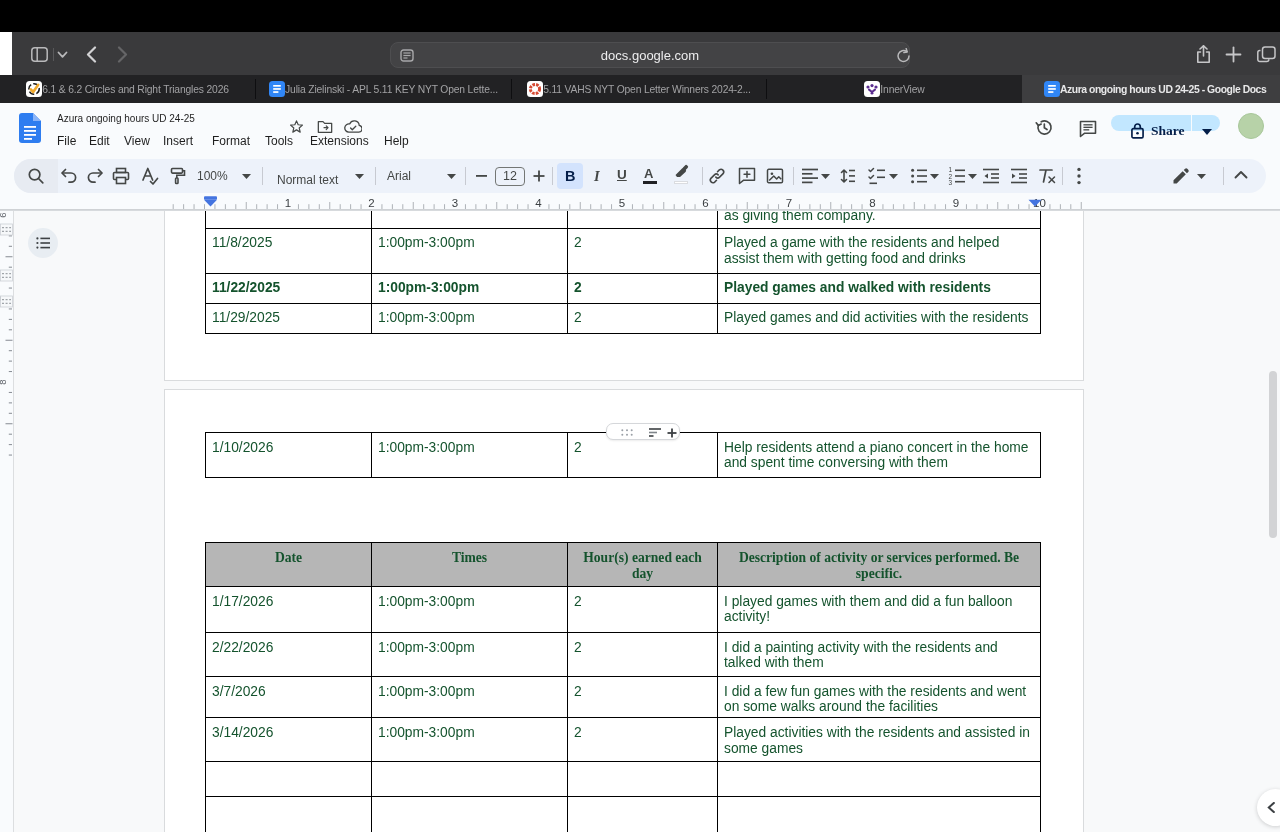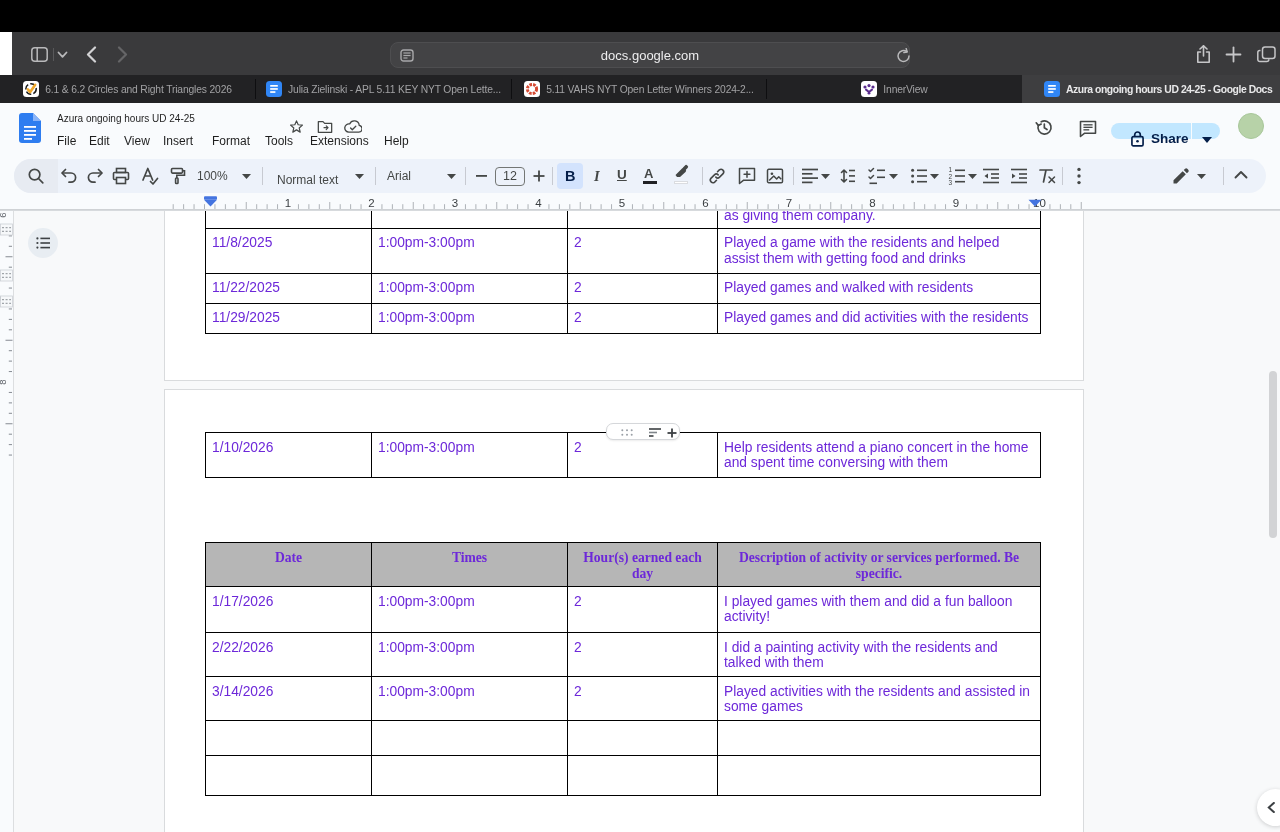--- a/index.html
+++ b/index.html
@@ -3,45 +3,45 @@
 <meta charset="utf-8">
 <style>
   * { margin:0; padding:0; box-sizing:border-box; }
   html,body { width:1280px; height:832px; overflow:hidden; }
   body { font-family:"Liberation Sans", sans-serif; position:relative; background:#fff; }
   .abs { position:absolute; }
   
   #blackbar { left:0; top:0; width:1280px; height:32px; background:#000; }
   #sftoolbar { left:0; top:32px; width:1280px; height:43px; background:#3a3a3c;margin-left:12px; }
   #tabbar { left:0; top:75px; width:1280px; height:28px; background:#222224; }
-  .tab { position:absolute; top:0; height:28px; display:flex; align-items:center; justify-content:center; gap:6px; color:#a2a2a4; font-size:10.3px; letter-spacing:-0.15px; white-space:nowrap; overflow:hidden; }
+  .tab { position:absolute; top:0; height:28px; display:flex; align-items:center; justify-content:center; gap:0; color:#a2a2a4; font-size:10.3px; letter-spacing:-0.15px; white-space:nowrap; overflow:hidden; }
   .tab.active { background:#3e3e40; color:#e4e4e5; justify-content:flex-start; padding-left:22px; }
   .tabsep { position:absolute; top:4px; height:20px; width:1px; background:#0e0e10; }
   .favicon { width:16px; height:16px; border-radius:3.5px; flex:0 0 16px; position:relative; }
   #urlbar { left:378px; top:10px; width:520px; height:26px; background:#434345; border:1px solid #4e4e50; border-radius:8px; color:#ededee; font-size:13px; display:flex; align-items:center; justify-content:center; }
   
   #docshead { left:0; top:103px; width:1280px; height:90px; background:#f9fbfd; }
   #doctitle { position:absolute; left:57px; top:10px; font-size:10px; color:#1f1f1f; }
   .menuitem { position:absolute; top:31px; font-size:12px; color:#1f1f1f; }
-  #sharebtn { position:absolute; left:1111px; top:20px; width:109px; height:16px; background:#c2e7ff; border-radius:16px; }
+  #sharebtn { position:absolute; left:1111px; top:12px; width:109px; height:16px; background:#c2e7ff; border-radius:16px;font-family:Liberation Serif, serif; }
   #avatar { position:absolute; left:1238px; top:10px; width:26px; height:26px; border-radius:50%; background:#b7d2a8; border:1px solid #a8c79a; }
   
   #toolbar { left:14px; top:159px; width:1252px; height:34px; background:#edf2fa; border-radius:17px; }
   .tbtxt { position:absolute; font-size:12px; color:#444746; }
   .tbdiv { position:absolute; top:8px; width:1px; height:18px; background:#c7cad1; }
   
   #ruler { left:0; top:193px; width:1280px; height:18px; background:#f9fbfd; }
   #canvas { left:0; top:211px; width:1280px; height:621px; background:#f8f9fa; overflow:hidden; }
   #vruler { left:0; top:211px; width:14px; height:621px; background:#f9fbfd; border-right:1px solid #dcdee0; }
   .page { position:absolute; left:164px; width:920px; background:#fff; border:1px solid #d9dbdd; }
   #page1 { top:-20px; height:190px; border-top:none; }
   #page2 { top:178px; height:500px; }
   
   table.doc { border-collapse:collapse; table-layout:fixed; position:absolute; }
-  table.doc td { border:1px solid #000; font-size:13.8px; line-height:15.9px; color:#6d28d9; vertical-align:top; padding:6.5px 5px 2px 6px; overflow:hidden; }
+  table.doc td { border:1px solid #000; font-size:13.8px; line-height:15.9px; color:#14532d; vertical-align:top; padding:6.5px 5px 2px 6px; overflow:hidden; }
   table.doc .c1 { width:166px; }
   table.doc .c2 { width:196px; }
   table.doc .c3 { width:150px; }
   table.doc .c4 { width:323px; }
   table.doc td.hdr { background:#b6b6b6; font-family:"Liberation Serif", serif; font-weight:bold; text-align:center; font-size:13.6px; line-height:16px; padding:6.5px 4px 2px 4px; }
   
   #outlinebtn { left:28px; top:228px; width:30px; height:30px; border-radius:50%; background:#e8edf2; }
   #scrollthumb { left:1269px; top:371px; width:8px; height:167px; border-radius:4.5px; background:#d2d3d5; }
   #navcircle { left:1257px; top:789px; width:37px; height:37px; border-radius:50%; background:#fff; box-shadow:0 1px 4px rgba(0,0,0,.18); }
   #tblToolbar { left:606px; top:212px; width:74px; height:17px; background:#fff; border:1px solid #d5d7da; border-radius:7px; box-shadow:0 1px 2px rgba(0,0,0,.08); }
@@ -390,21 +390,21 @@
       <td class="c2" style="border-top:none; vertical-align:bottom;"></td>
       <td class="c3" style="border-top:none; vertical-align:bottom;"></td>
       <td class="c4" style="border-top:none; vertical-align:bottom; padding-bottom:4px;">as giving them company.</td>
     </tr>
     <tr style="height:45px;">
       <td class="c1">11/8/2025</td>
       <td class="c2">1:00pm-3:00pm</td>
       <td class="c3">2</td>
       <td class="c4">Played a game with the residents and helped<br>assist them with getting food and drinks</td>
     </tr>
-    <tr style="height:30px;">
+    <tr style="height:30px;font-weight:bold;">
       <td class="c1">11/22/2025</td>
       <td class="c2">1:00pm-3:00pm</td>
       <td class="c3">2</td>
       <td class="c4">Played games and walked with residents</td>
     </tr>
     <tr style="height:30px;">
       <td class="c1">11/29/2025</td>
       <td class="c2">1:00pm-3:00pm</td>
       <td class="c3">2</td>
       <td class="c4">Played games and did activities with the residents</td>
@@ -435,20 +435,26 @@
       <td class="c1">1/17/2026</td>
       <td class="c2">1:00pm-3:00pm</td>
       <td class="c3">2</td>
       <td class="c4">I played games with them and did a fun balloon<br>activity!</td>
     </tr>
     <tr style="height:44px;">
       <td class="c1">2/22/2026</td>
       <td class="c2">1:00pm-3:00pm</td>
       <td class="c3">2</td>
       <td class="c4">I did a painting activity with the residents and<br>talked with them</td>
+    </tr>
+    <tr style="height:41px;">
+      <td class="c1">3/7/2026</td>
+      <td class="c2">1:00pm-3:00pm</td>
+      <td class="c3">2</td>
+      <td class="c4">I did a few fun games with the residents and went<br>on some walks around the facilities</td>
     </tr>
     <tr style="height:44px;">
       <td class="c1">3/14/2026</td>
       <td class="c2">1:00pm-3:00pm</td>
       <td class="c3">2</td>
       <td class="c4">Played activities with the residents and assisted in<br>some games</td>
     </tr>
     <tr style="height:35px;">
       <td class="c1"></td>
           <td class="c2"></td>

